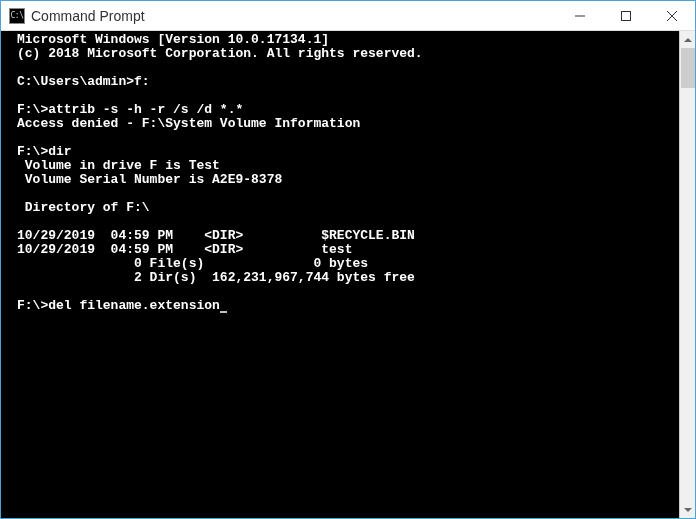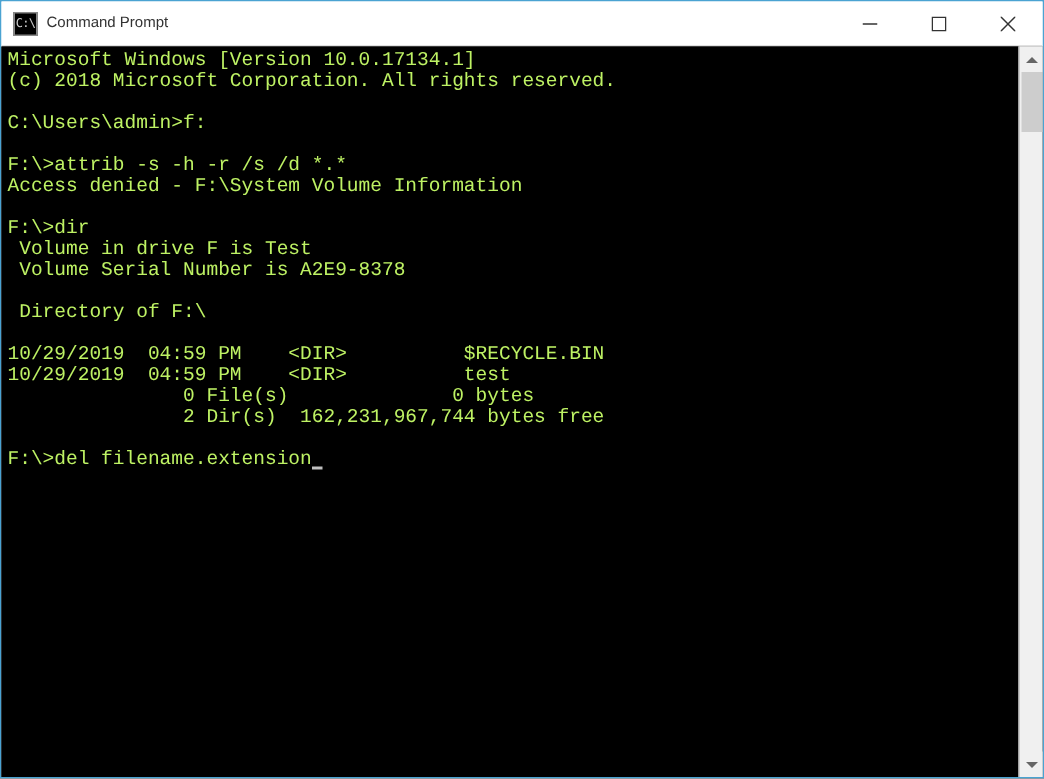--- a/index.html
+++ b/index.html
@@ -37,21 +37,21 @@
     justify-content: center;
   }
   .titlebar .icon-text {
     font-family: Consolas, monospace;
     font-size: 8px;
     color: #ccc;
     line-height: 1;
     letter-spacing: -0.5px;
   }
   .titlebar .title {
-    font-size: 10px;
+    font-size: 14px;
     color: #333;
     flex: 1;
   }
   .win-controls {
     display: flex;
     height: 100%;
   }
   .win-btn {
     width: 46px;
     height: 100%;
@@ -66,28 +66,28 @@
   .win-btn svg { width: 10px; height: 10px; }
   .terminal-wrap {
     flex: 1;
     background: #000;
     position: relative;
     display: flex;
   }
   .terminal {
     flex: 1;
     background: #000;
-    color: #bef264;
+    color: #ffffff;
     font-family: "Consolas", "Courier New", monospace;
     font-size: 13px;
     line-height: 14px;
-    padding: 2px 0 0 4px;
+    padding: 2px 0 0 16px;
     white-space: pre;
     overflow: hidden;
-    font-weight: 400;
+    font-weight: 700;
   }
   .terminal div { min-height: 14px; }
   .scrollbar {
     width: 16px;
     background: #f0f0f0;
     position: relative;
     border-left: 1px solid #ccc;
   }
   .scroll-arrow {
     width: 100%;

